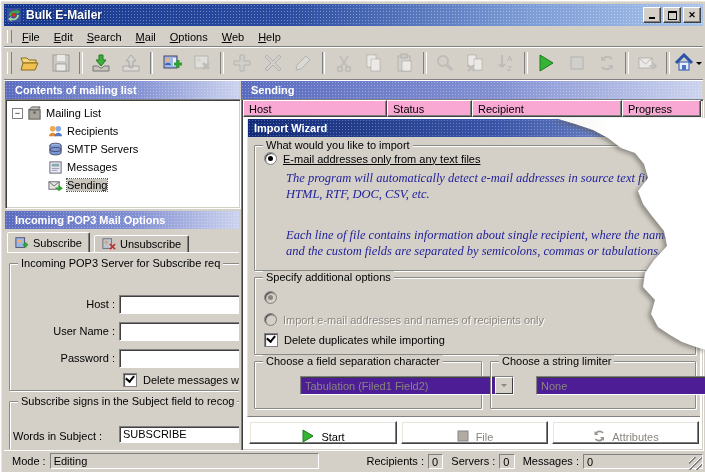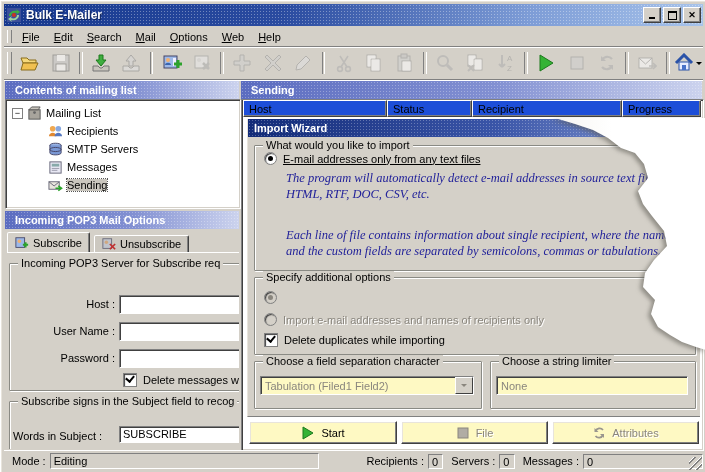--- a/index.html
+++ b/index.html
@@ -57,29 +57,29 @@
   .radio.on::after{content:"";position:absolute;left:3px;top:3px;width:5px;height:5px;border-radius:50%;background:#000;}
   .radio.disabled{background:#d4d0c8;}
   .radio.disabled.on::after{background:#8a867e;}
   .check{width:12px;height:12px;background:#fff;border:1px solid #808080;box-shadow:inset 1px 1px 1px #404040;position:relative;flex:none;}
   .check.on::after{content:"";position:absolute;left:2px;top:1px;width:6px;height:4px;border-left:2px solid #000;border-bottom:2px solid #000;transform:rotate(-50deg);}
   .optrow{position:absolute;display:flex;align-items:center;gap:6px;}
   .ulink{text-decoration:underline;}
   .distext{color:#8a867e;text-shadow:1px 1px 0 #fff;}
   .italic-desc{position:absolute;font-family:"Liberation Serif",serif;font-style:italic;font-size:12.5px;color:#22229a;line-height:16px;white-space:nowrap;}
   
-  .combo{display:flex;align-items:center;background:#fef9c3;border:1px solid;border-color:#808080 #fff #fff #808080;box-shadow:inset 1px 1px 0 #404040;padding-left:4px;box-sizing:border-box;color:#8a867e;}
+  .combo{display:flex;align-items:center;background:#4c1d95;border:1px solid;border-color:#808080 #fff #fff #808080;box-shadow:inset 1px 1px 0 #404040;padding-left:4px;box-sizing:border-box;color:#8a867e;margin-left:40px;}
   .combo .dd{margin-left:auto;width:16px;align-self:stretch;background:#d4d0c8;border:1px solid;border-color:#fff #404040 #404040 #fff;display:flex;align-items:center;justify-content:center;}
   .combo .dd .caret{border-top-color:#8a867e;margin:3px 0 0 0;}
   
-  .btn3d{position:absolute;height:23px;background:#fef9c3;border:1px solid;border-color:#fff #404040 #404040 #fff;box-shadow:inset -1px -1px 0 #808080, inset 1px 1px 0 #e8e4dc;
-    display:flex;align-items:center;justify-content:center;gap:6px;box-sizing:border-box;}
+  .btn3d{position:absolute;height:23px;background:#ffffff;border:1px solid;border-color:#fff #404040 #404040 #fff;box-shadow:inset -1px -1px 0 #808080, inset 1px 1px 0 #e8e4dc;
+    display:flex;align-items:flex-end;justify-content:center;gap:6px;box-sizing:border-box;}
   .btn3d svg{width:14px;height:14px;}
   
-  .colhdr{position:absolute;top:0;height:17px;background:#1d4ed8;border:1px solid;border-color:#fff #404040 #404040 #fff;box-shadow:inset -1px -1px 0 #808080;
+  .colhdr{position:absolute;top:0;height:17px;background:#f9a8d4;border:1px solid;border-color:#fff #404040 #404040 #fff;box-shadow:inset -1px -1px 0 #808080;
     display:flex;align-items:center;padding:0 5px;box-sizing:border-box;}
   
   .wizard{left:246px;top:118px;width:452px;height:297px;background:#d4d0c8;border-left:1px solid #e8e4dc;border-bottom:1px solid #808080;}
   .wtitle{position:absolute;left:0;top:0;width:100%;height:18px;display:flex;align-items:center;padding:0 6px;box-sizing:border-box;
     color:#fff;font-weight:bold;background:linear-gradient(90deg,#122b78 0%,#3a55a8 55%,#8fa3d8 100%);}
   .wtitle::after{content:"";position:absolute;inset:0;background-image:radial-gradient(rgba(255,255,255,.28) .7px,transparent .8px);background-size:3px 3px;}
   
   .torn-wrap{left:548px;top:117px;width:157px;height:235px;filter:drop-shadow(-3px 2px 2px rgba(90,88,80,.55));z-index:30;pointer-events:none;}
   .torn{width:100%;height:100%;background:linear-gradient(90deg,#f6f4f0,#fff 40%);
     clip-path:polygon(6px 0px,26px 6px,44px 12px,59px 20px,72px 30px,86px 35px,95px 46px,99px 60px,89px 73px,94px 86px,103px 98px,115px 113px,118px 128px,105px 142px,96px 155px,94px 169px,106px 182px,102px 196px,109px 209px,121px 217px,133px 224px,147px 229px,157px 232px,157px 0px);}

